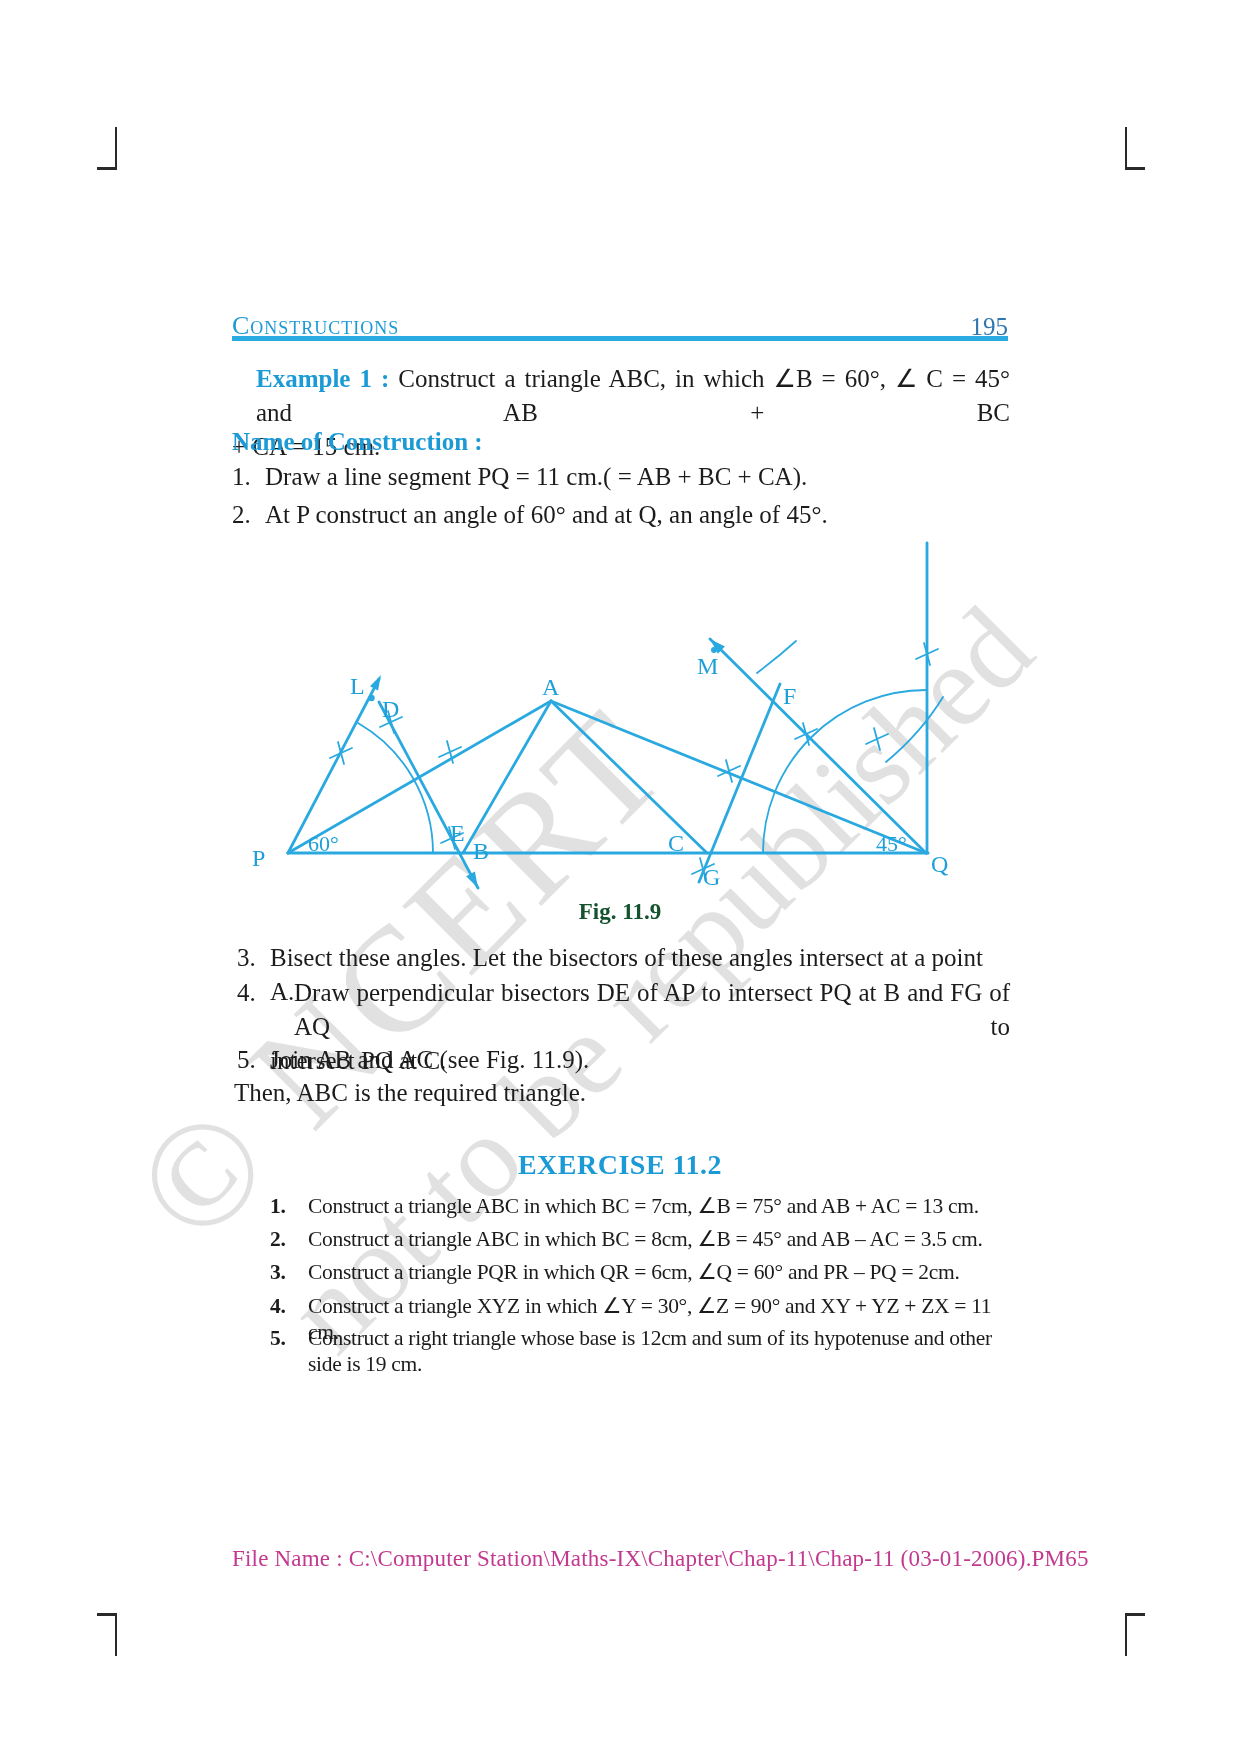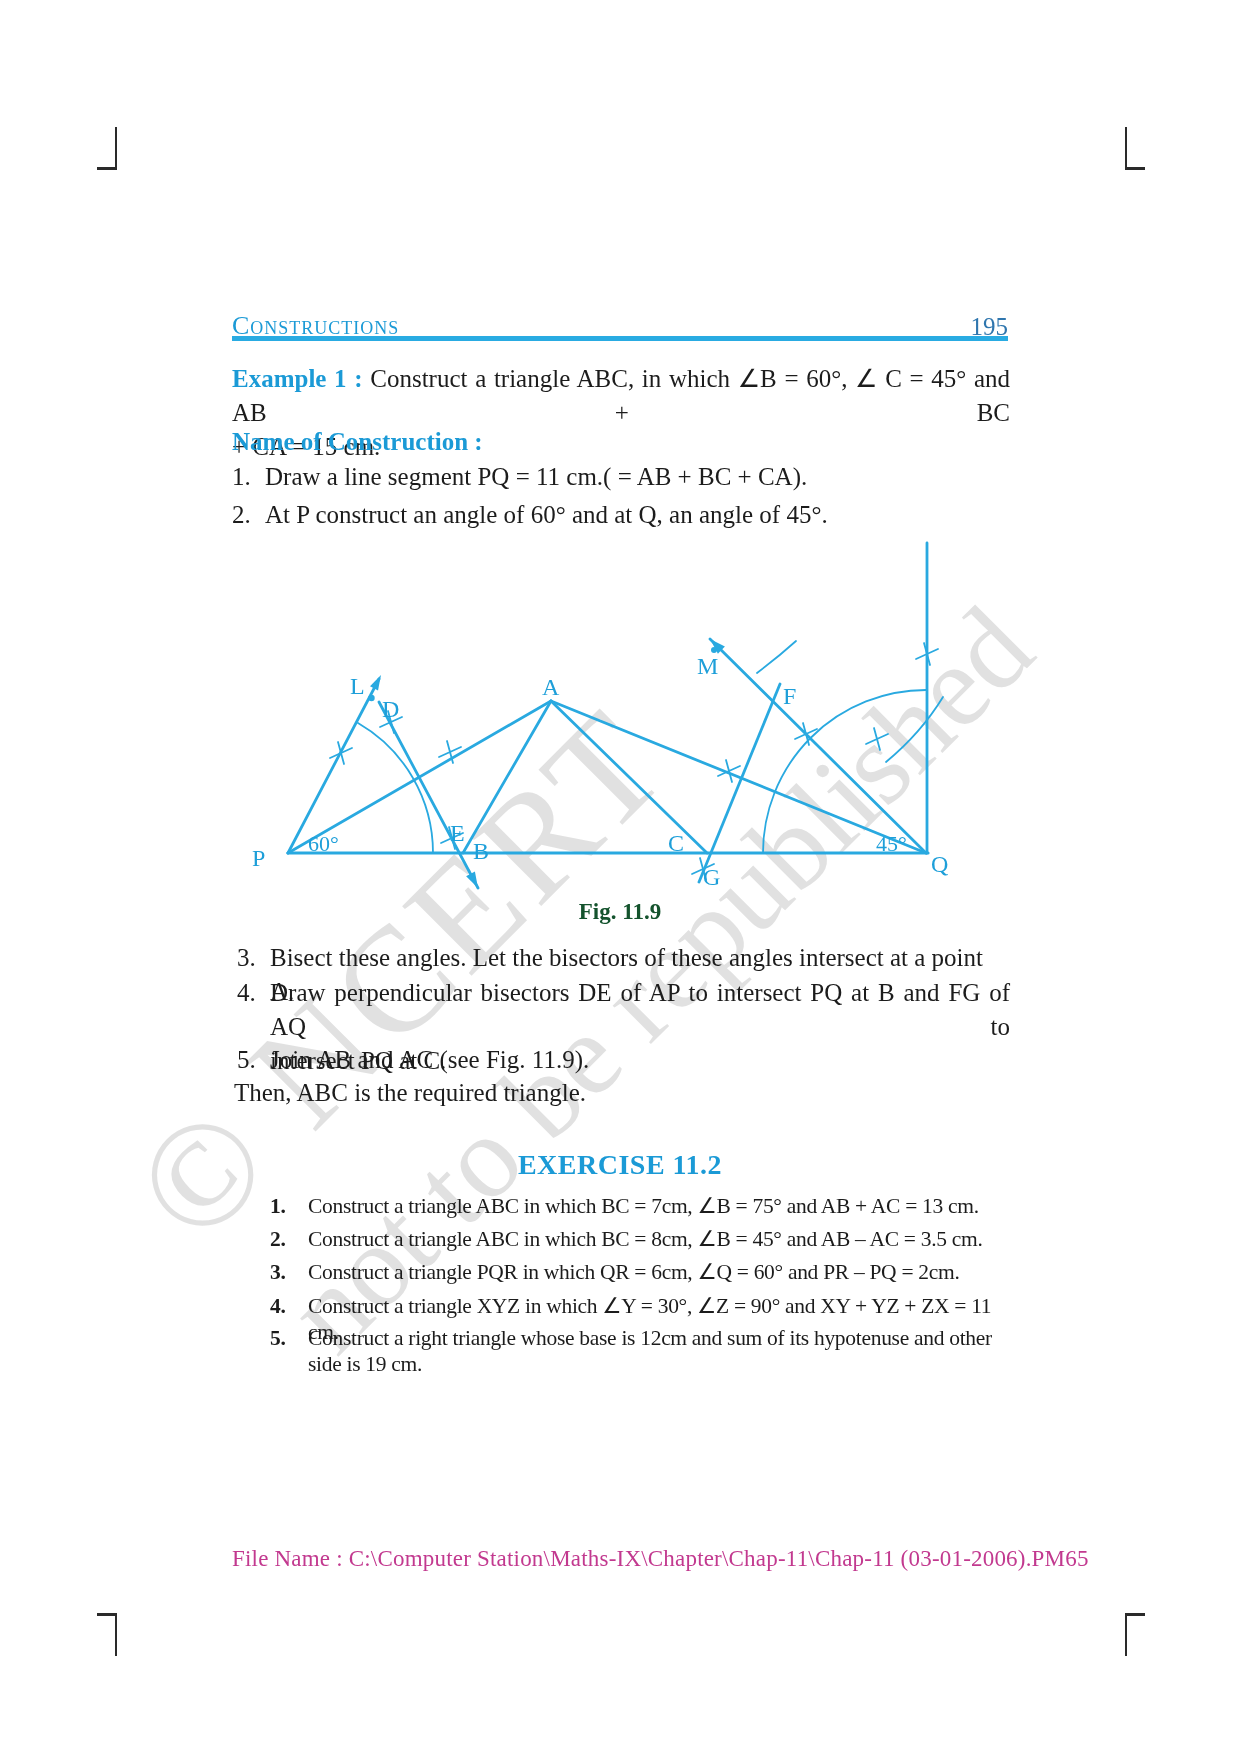--- a/index.html
+++ b/index.html
@@ -24,21 +24,21 @@
   #crop-bl{left:97px;  top:1613px; border-right:2px solid #2a2a2a; border-top:3px solid #2a2a2a;}
   #crop-br{left:1125px;top:1613px; border-left:2px solid #2a2a2a;  border-top:3px solid #2a2a2a;}
   
   #header{left:232px; top:311px; width:776px; display:flex; justify-content:space-between; align-items:flex-end; z-index:1;gap:28px;}
   #running-head{font-variant:small-caps; font-size:26px; letter-spacing:1px; color:#1b9ad6;}
   #page-number{font-size:25px; color:#2f76ae;}
   #header-rule{left:232px; top:336px; width:776px; height:5px; background:#29abe2; z-index:1;}
   
   .body-text{font-size:25px; line-height:34px; z-index:1;}
   .blue-bold{color:#1b9ad6; font-weight:bold;}
-  .justify-line{text-align:justify; text-align-last:justify;}
+  .justify-line{text-align:justify; text-align-last:justify;margin-left:24px;}
   #example{left:232px; top:362px; width:778px;}
   #steps-heading{left:232px; top:428px; font-size:25px; z-index:1;}
   .step-row{display:flex; z-index:1;}
   .step-num{width:33px; flex:none;}
   .ex-row{display:flex; z-index:1;}
   .ex-num{width:38px; flex:none; font-weight:bold;}
   .ex-text{font-size:21.5px; line-height:26px; letter-spacing:-0.3px;}
   #fig-caption{left:232px; top:899px; width:776px; text-align:center; font-size:23px; font-weight:bold; color:#14532d; z-index:1;}
   #exercise-heading{left:232px; top:1149px; width:776px; text-align:center; font-size:28px; font-weight:bold; color:#1b9ad6; letter-spacing:0.5px; z-index:1;}
   #footer{left:232px; top:1546px; font-size:23px; color:#c2398f; z-index:1; letter-spacing:0.2px;}

